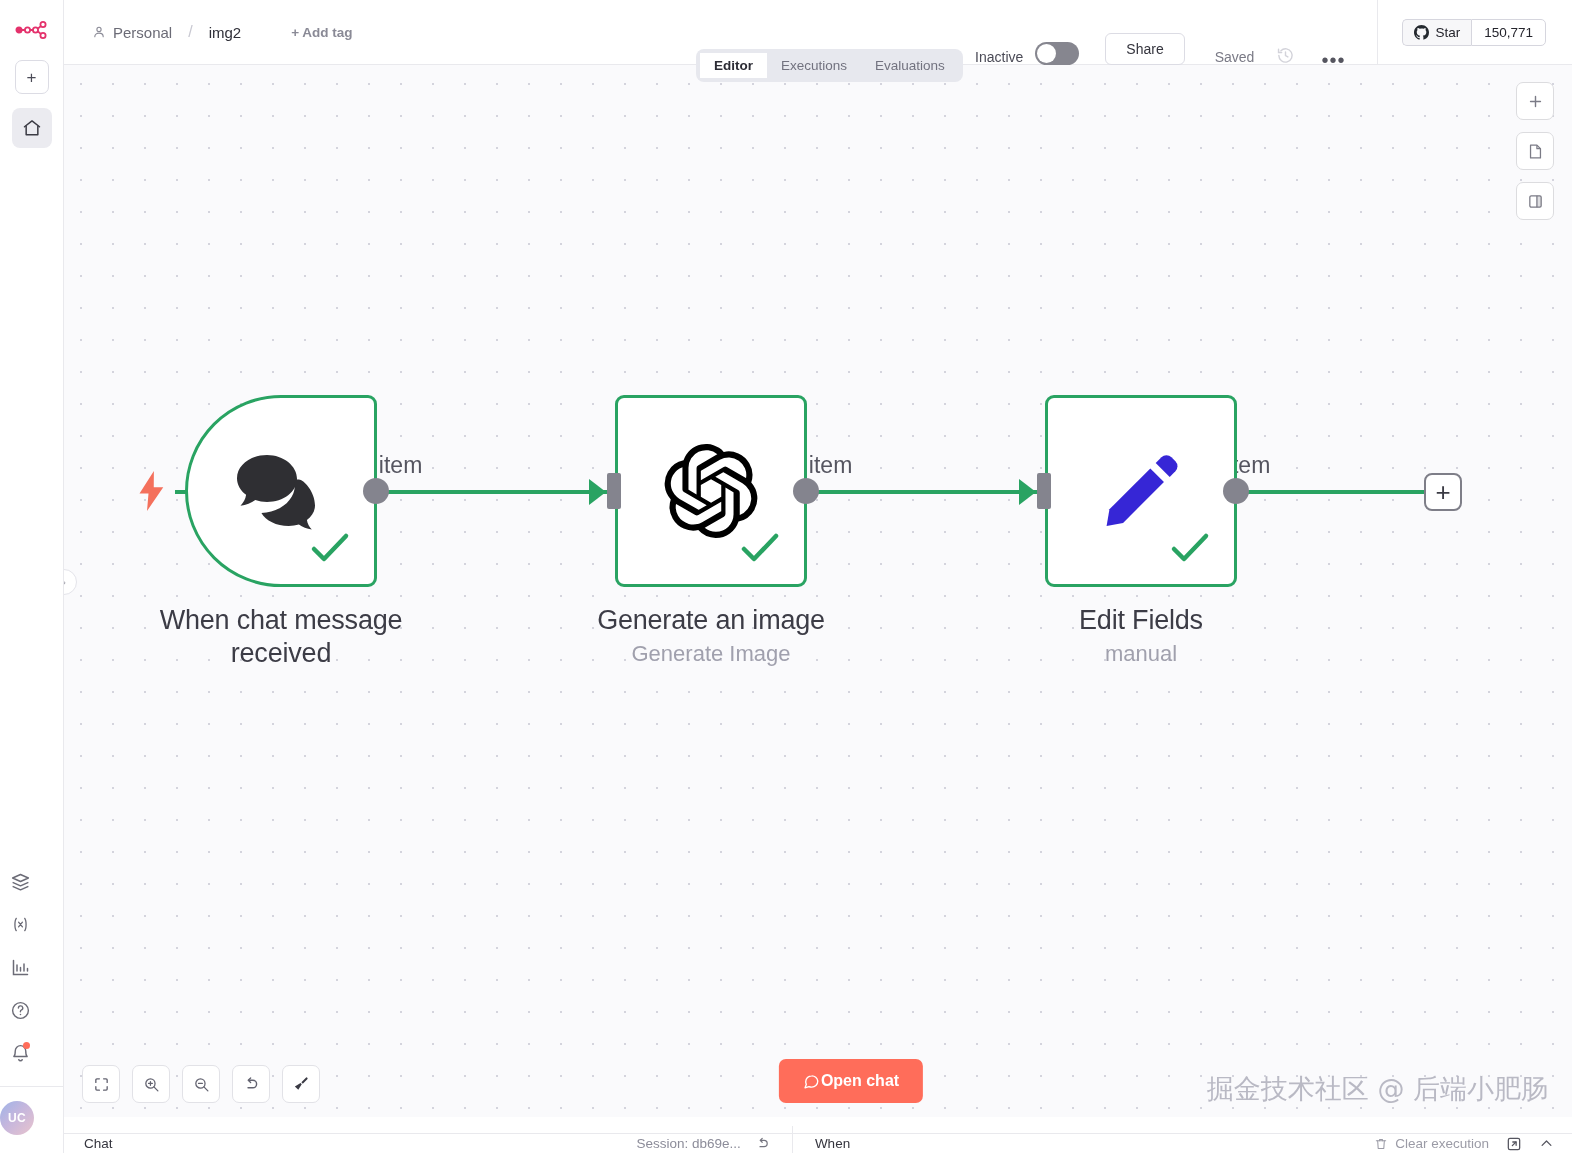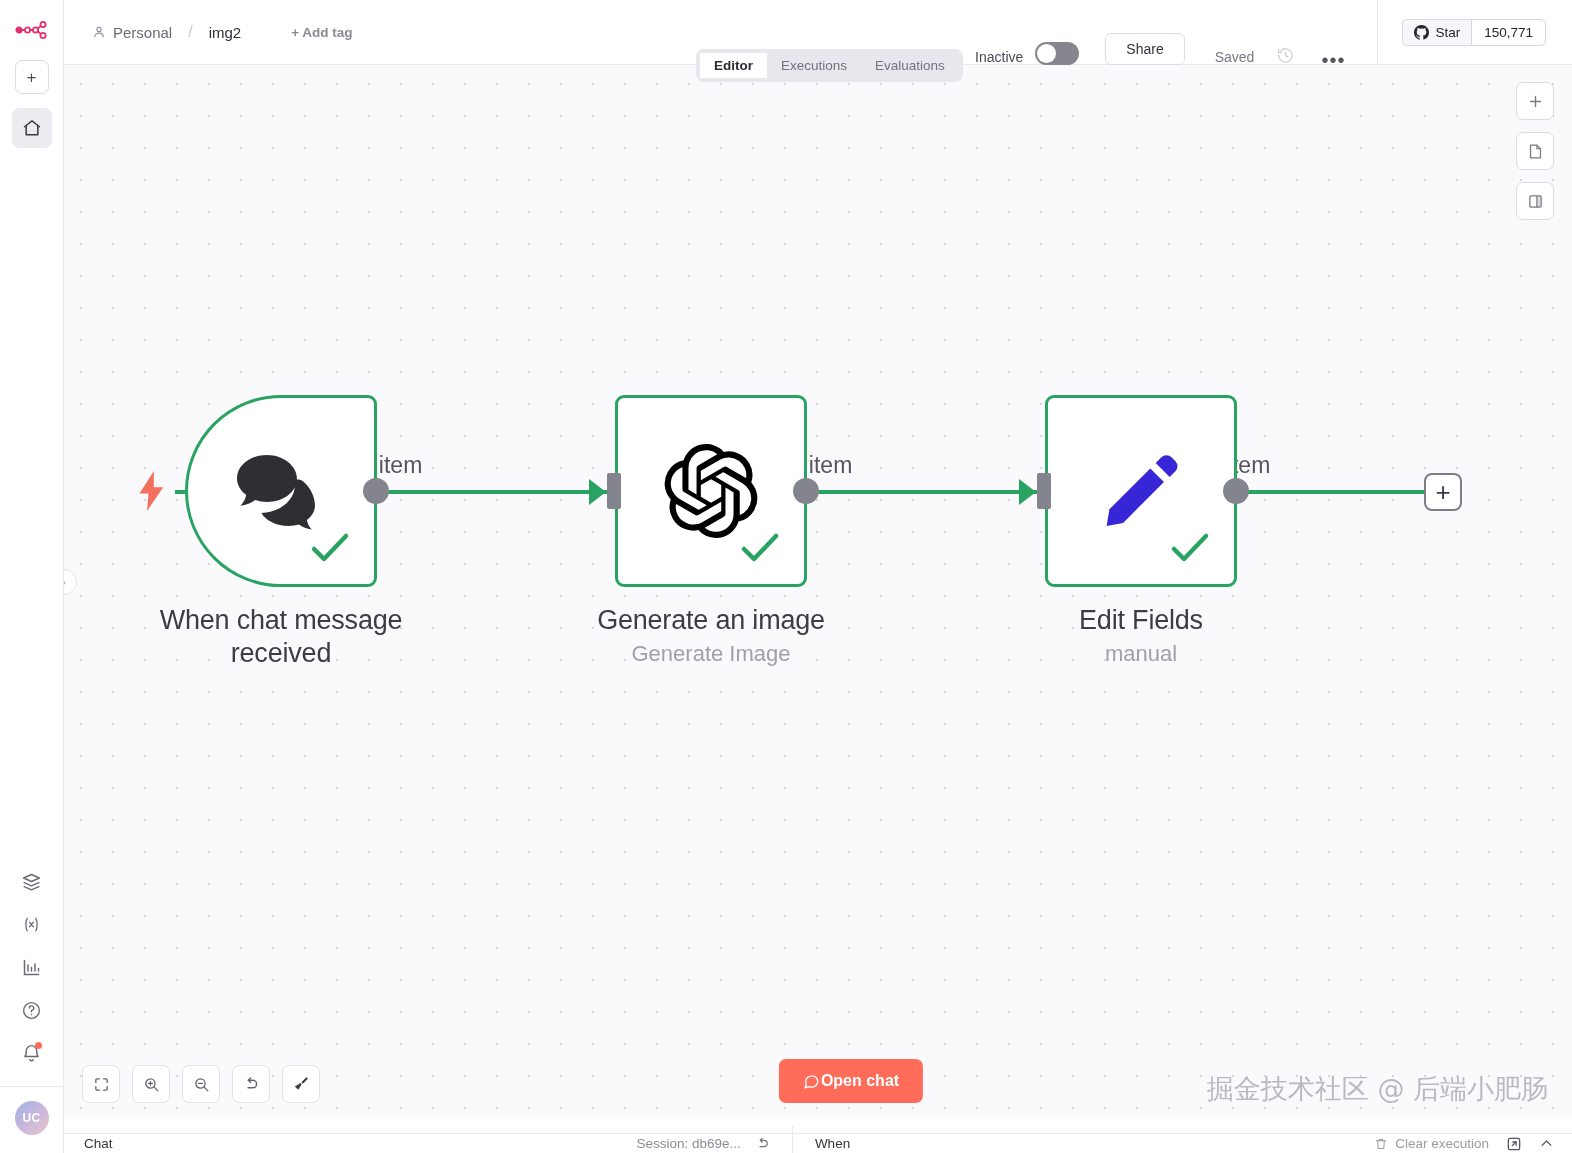--- a/index.html
+++ b/index.html
@@ -22,21 +22,21 @@
     width: 34px; height: 34px; border: 1px solid #dcdce4; border-radius: 7px;
     display: flex; align-items: center; justify-content: center;
     margin-top: 16px; color: #4b4b57; background:#fff;
     font-size: 17px; line-height: 1; cursor: pointer;
   }
   .rail-home {
     width: 40px; height: 40px; border-radius: 8px; background: #ebebf0;
     display:flex; align-items:center; justify-content:center; margin-top: 14px;
     color:#3b3b44; cursor:pointer;
   }
-  .rail-bottom { margin-top: auto; display:flex; flex-direction:column; align-items:center; width: 100%; }
+  .rail-bottom { margin-top: auto; display:flex; flex-direction:column; width: 100%; }
   .rail-ic {
     width: 40px; height: 40px; display:flex; align-items:center; justify-content:center;
     color:#6b6b76; margin-bottom: 3px; position: relative; cursor: pointer;
   }
   .rail-sep { width: 100%; height: 1px; background: #e9e9ed; margin: 10px 0 0; }
   .avatar {
     width: 34px; height: 34px; border-radius: 50%; margin: 14px 0 18px;
     background: linear-gradient(135deg,#9fb4e8 0%,#c5b6dd 45%,#e9c4cd 100%);
     color:#fff; font-size: 12px; font-weight: bold; letter-spacing:.4px;
     display:flex; align-items:center; justify-content:center; cursor:pointer;

